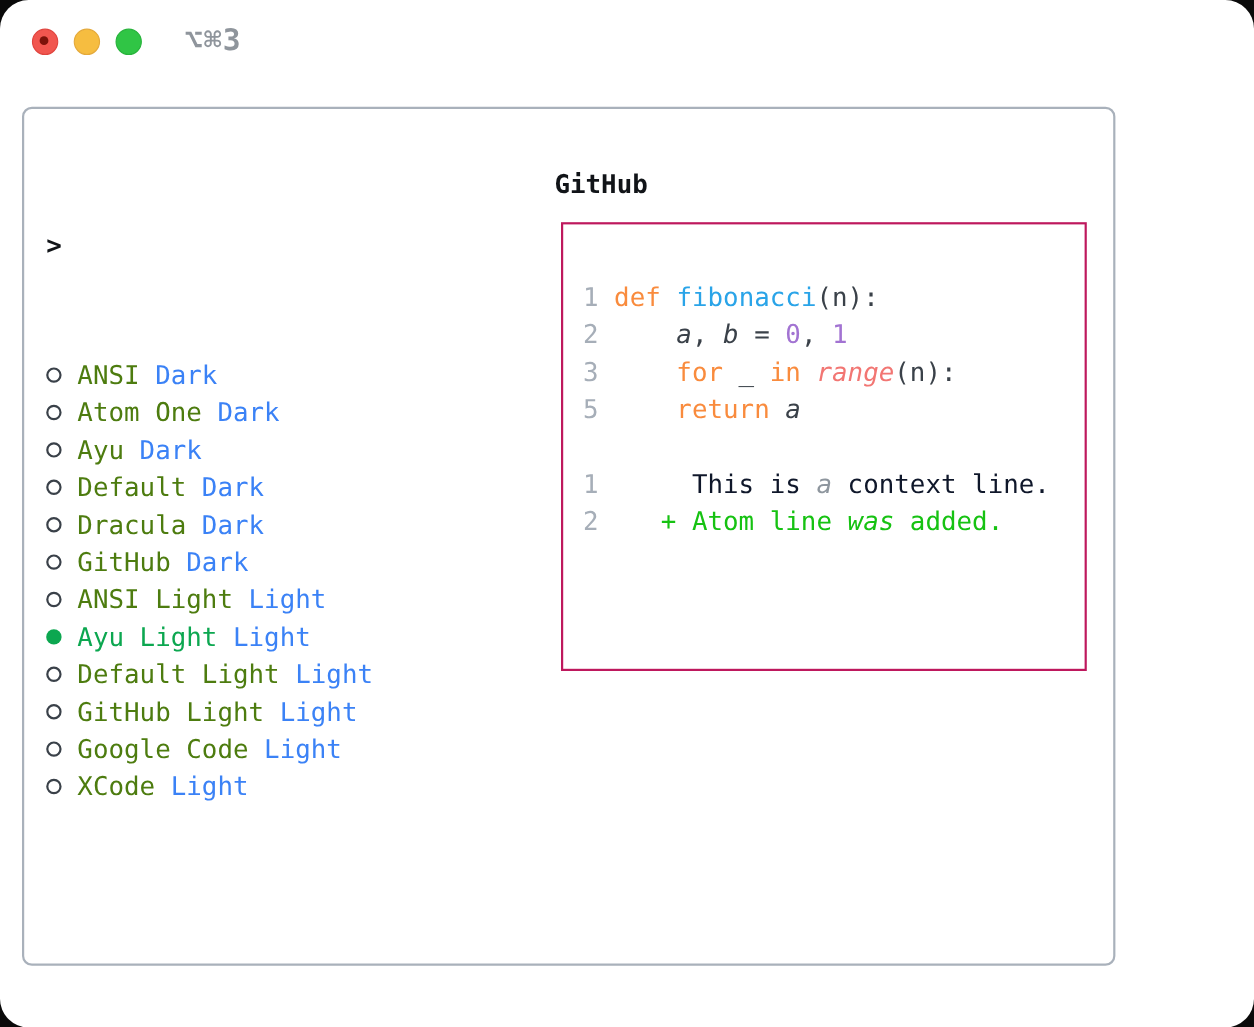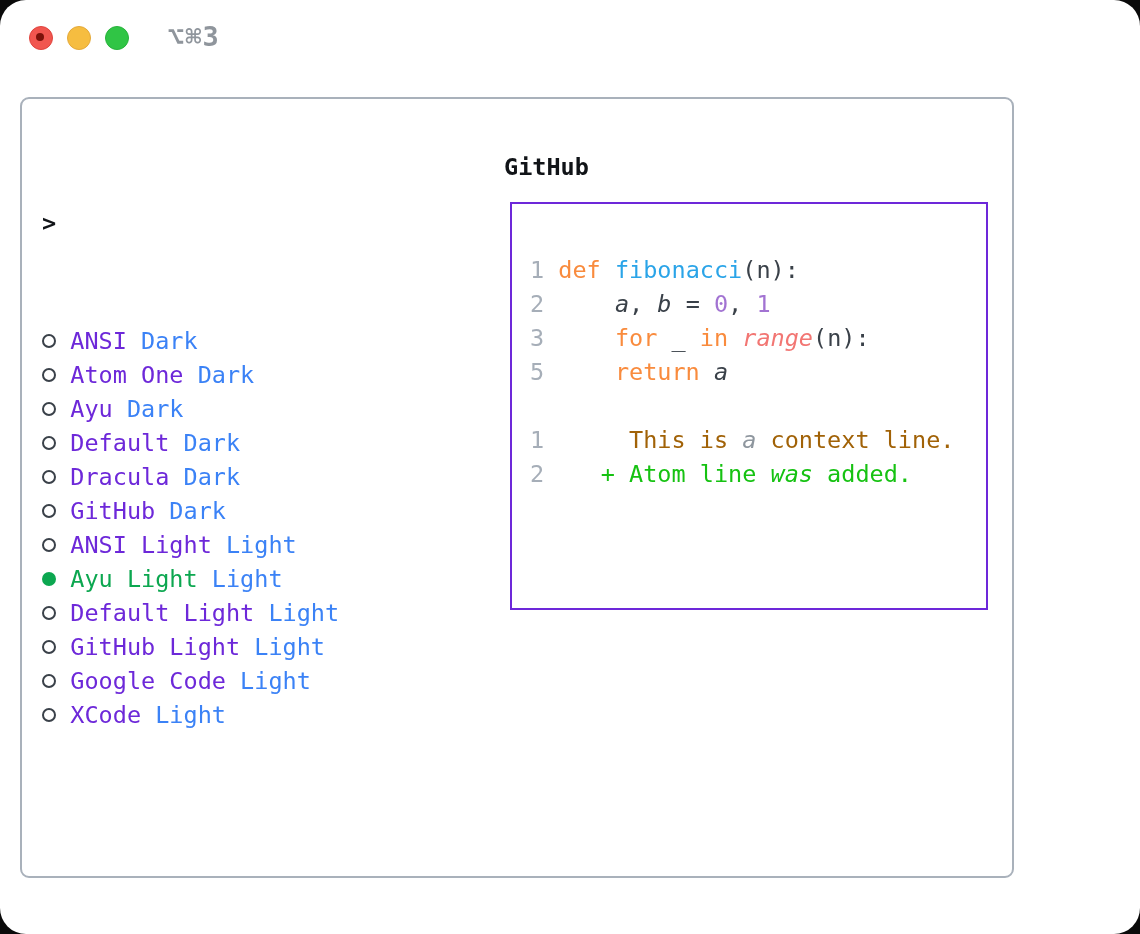--- a/index.html
+++ b/index.html
@@ -42,43 +42,43 @@
   .marker-cell{
     width:28.3px;flex:0 0 28.3px;display:flex;align-items:center;
   }
   .prompt{font-weight:700;color:#111418;}
   .hdr{font-weight:700;color:#111418;}
   .radio{
     width:14px;height:14px;border-radius:50%;box-sizing:border-box;
     border:2px solid #3a4149;background:transparent;
   }
   .radio.on{border:none;background:#0ca750;}
-  .theme-name{color:#6d28d9;}
+  .theme-name{color:#4d7c0f;}
   .theme-name.sel{color:#0ca750;}
   .theme-tag{color:#3b82f6;}
   .spacer-row{height:34px;}
   
   .preview-label{
     position:absolute;left:482px;top:51px;height:34px;line-height:34px;
     font-size:23.5px;font-weight:700;color:#111418;
   }
   .preview-box{
     position:absolute;left:488px;top:103px;width:478px;height:408px;
-    border:2px solid #6d28d9;box-sizing:border-box;background:#ffffff;
+    border:2px solid #be185d;box-sizing:border-box;background:#ffffff;
     padding:49px 0 0 18px;overflow:hidden;
   }
   .code-line{height:34px;line-height:34px;font-size:23.5px;white-space:pre;}
   .ln{display:inline-block;width:2ch;color:#a6aeb8;}
   .tok-kw{color:#f98b3d;}
   .tok-fn{color:#2aa4e8;}
   .tok-num{color:#a273d2;}
   .tok-call{color:#f27673;font-style:italic;}
   .tok-var{color:#3a4149;font-style:italic;}
   .tok-pl{color:#3a4149;}
-  .tok-ctx{color:#a16207;}
+  .tok-ctx{color:#0f172a;}
   .tok-ctxi{color:#8e969e;font-style:italic;}
   .tok-del{color:#c43b28;}
   .tok-deli{color:#c43b28;font-style:italic;}
   .tok-add{color:#16c212;}
   .tok-addi{color:#16c212;font-style:italic;}
 </style>
 </head>
 <body>
 
 <div class="window">

